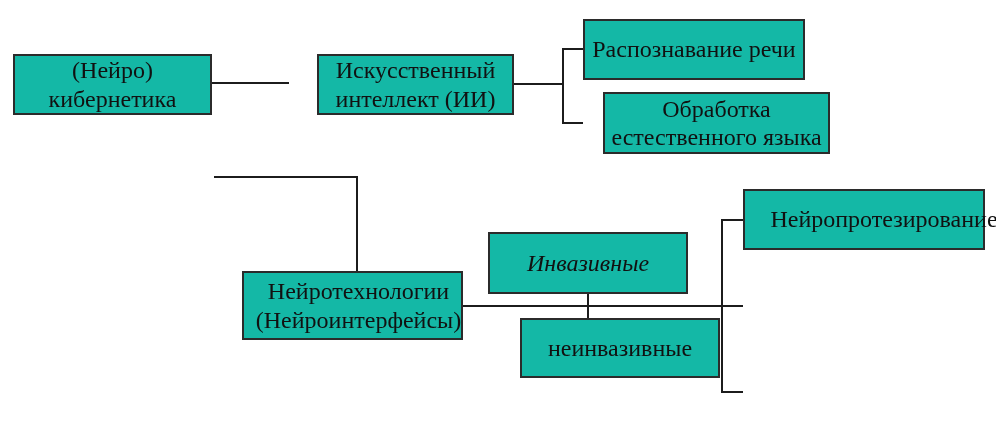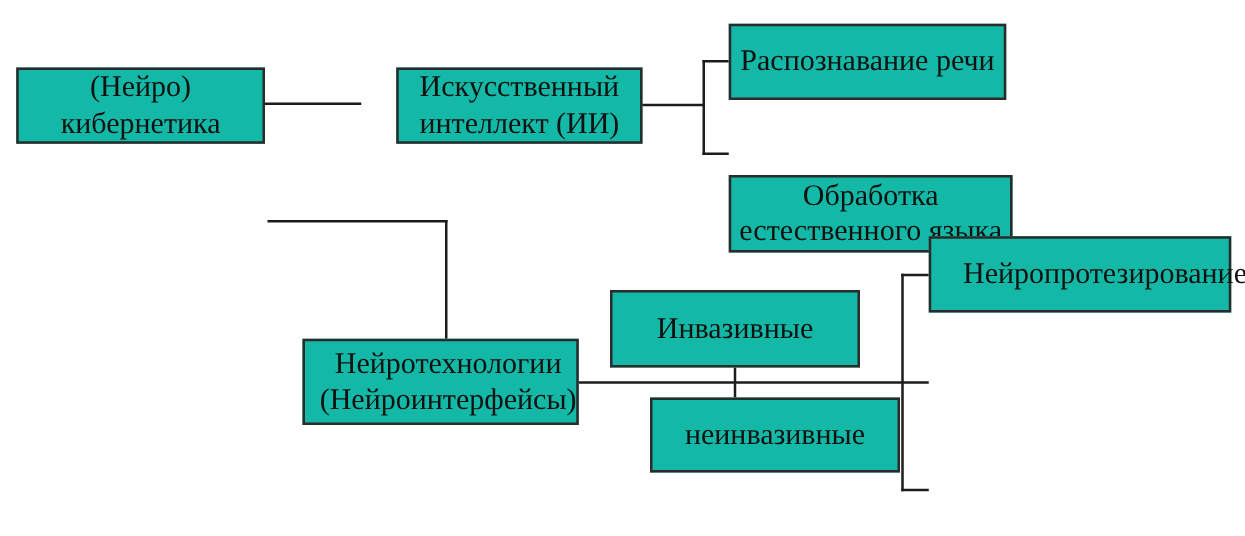--- a/index.html
+++ b/index.html
@@ -32,24 +32,24 @@
   }
   .edge {
     position: absolute;
     background: #1c1c1c;
   }
 
   
   .n-neuro-cybernetics { left: 13px;  top: 54px;  width: 199px; height: 61px; }
   .n-ai                { left: 289px; top: 54px;  width: 197px; height: 61px; margin-left: 28px; }
   .n-speech            { left: 583px; top: 19px;  width: 222px; height: 61px; }
-  .n-nlp               { left: 583px; top: 92px;  width: 227px; height: 62px; margin-top: 48px; }
+  .n-nlp               { left: 603px; top: 92px;  width: 227px; height: 62px; }
   .n-neuroscience      { left: 13px;  top: 146px; width: 201px; height: 62px; }
   .n-neurotech         { left: 242px; top: 271px; width: 221px; height: 69px; padding-left: 16px; }
-  .n-invasive          { left: 488px; top: 232px; width: 200px; height: 62px; }
+  .n-invasive          { left: 488px; top: 232px; width: 200px; height: 62px; font-style: italic; }
   .n-noninvasive       { left: 488px; top: 318px; width: 200px; height: 60px; margin-left: 32px; }
   .n-neuroprosthetics  { left: 743px; top: 189px; width: 242px; height: 61px; padding-left: 44px; }
   .n-visualization     { left: 743px; top: 276px; width: 242px; height: 60px; }
   .n-implants          { left: 743px; top: 360px; width: 242px; height: 62px; }
 
   
   .e-cyber-ai          { left: 212px; top: 82px;  width: 77px;  height: 2px; }
   .e-ai-bracket        { left: 486px; top: 83px;  width: 78px;  height: 2px; }
   .e-bracket1-v        { left: 562px; top: 48px;  width: 2px;   height: 76px; }
   .e-bracket1-top      { left: 562px; top: 48px;  width: 21px;  height: 2px; }

